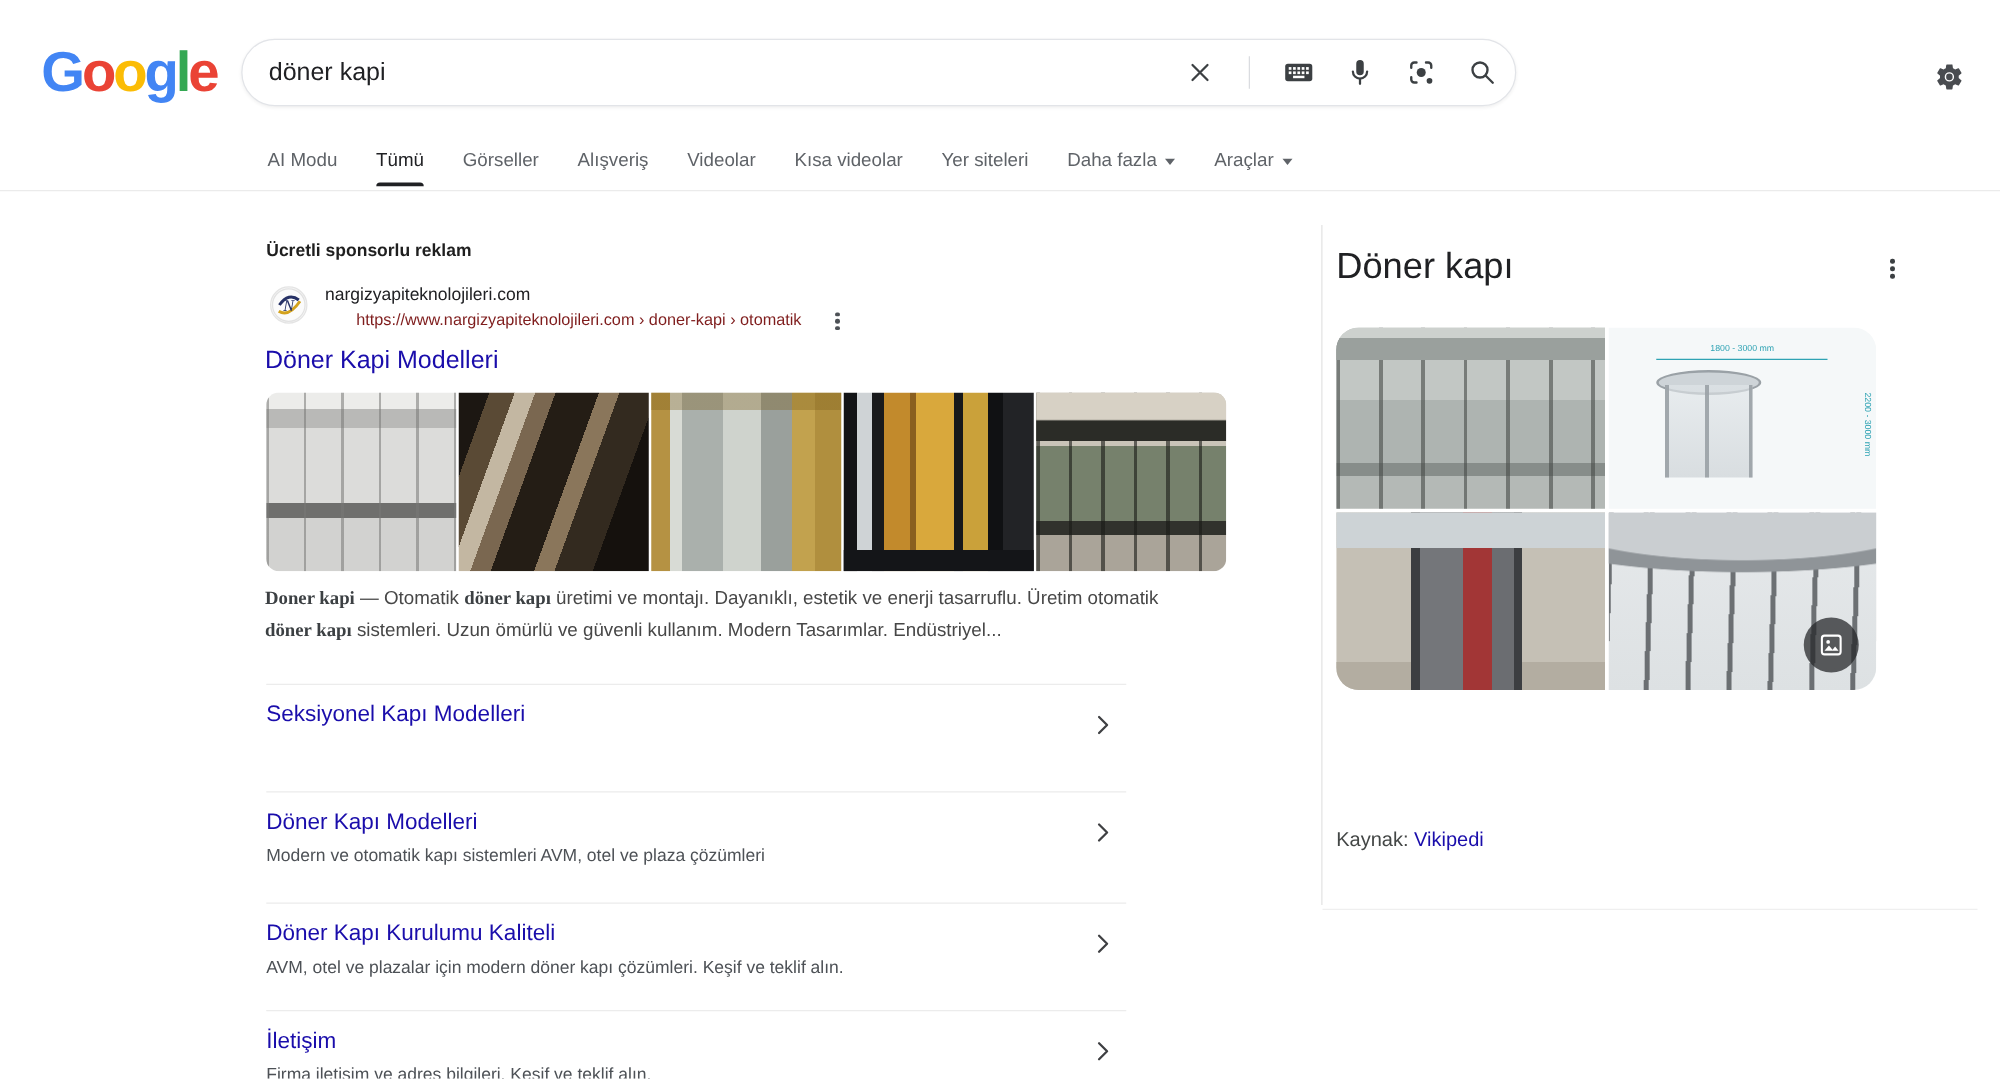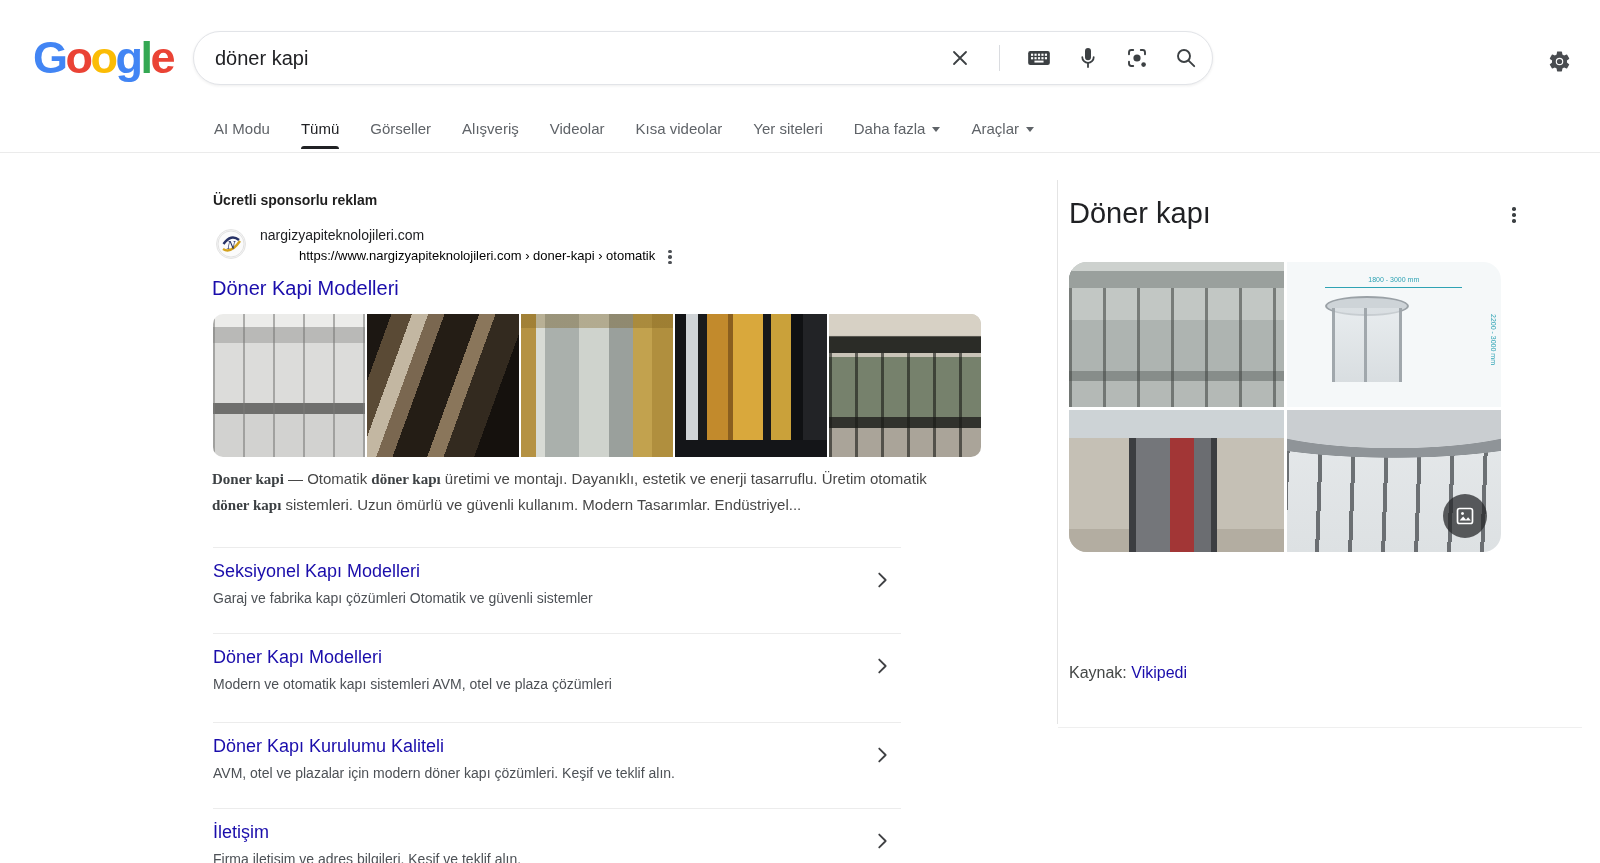--- a/index.html
+++ b/index.html
@@ -35,21 +35,21 @@
     background:#202124; border-radius:3px 3px 0 0; }
   .caret { width:0; height:0; border-left:4px solid transparent; border-right:4px solid transparent;
     border-top:5px solid #5f6368; margin-left:7px; margin-top:2px; }
   .header-rule { position:absolute; left:0; top:152px; width:1600px; height:1px; background:#ebebeb; }
 
   
   .sponsored { position:absolute; left:213px; top:192px; font-size:14px; font-weight:bold; color:#1f1f1f; }
   .favicon { position:absolute; left:216px; top:229px; width:30px; height:30px; border-radius:50%;
     background:#f6f6f6; border:1px solid #e4e4e4; overflow:hidden; cursor:pointer; }
   .site-name { position:absolute; left:260px; top:227px; font-size:14px; color:#202124; cursor:pointer; }
-  .site-url { position:absolute; left:262px; top:248px; font-size:13px; color:#000000; cursor:pointer;padding-left:37px; }
+  .site-url { position:absolute; left:248px; top:248px; font-size:13px; color:#7f1d1d; cursor:pointer;padding-left:37px; }
   .url-menu { position:absolute; left:661px; top:248px; width:18px; height:18px; cursor:pointer;
     display:flex; flex-direction:column; align-items:center; justify-content:center; gap:2px; }
   .dot { width:3.5px; height:3.5px; border-radius:50%; background:#4d5156; }
   .ad-title { position:absolute; left:212px; top:277px; font-size:20px; color:#1a0dab; cursor:pointer; }
 
   .thumb-strip { position:absolute; left:213px; top:314px; width:768px; height:143px;
     display:flex; gap:2px; border-radius:10px; overflow:hidden; }
   .tile { flex:1; cursor:pointer; position:relative; }
   .t1 { background:
     repeating-linear-gradient(90deg, rgba(120,120,118,.55) 0 2px, rgba(0,0,0,0) 2px 30px),
@@ -239,21 +239,20 @@
     <div class="tile t3"></div>
     <div class="tile t4"></div>
     <div class="tile t5"></div>
   </div>
 
   <div class="ad-desc"><b>Doner kapi</b><span> — Otomatik </span><b>döner kapı</b><span> üretimi ve montajı. Dayanıklı, estetik ve enerji tasarruflu. Üretim otomatik </span><b>döner kapı</b><span> sistemleri. Uzun ömürlü ve güvenli kullanım. Modern Tasarımlar. Endüstriyel...</span></div>
 
   <div class="sl-item" style="top:547px;">
     <div class="sl-rule"></div>
     <div class="sl-title">Seksiyonel Kapı Modelleri</div>
-    <div class="sl-desc">Garaj ve fabrika kapı çözümleri Otomatik ve güvenli sistemler</div>
     <div class="sl-chevron">
       <svg width="22" height="22" viewBox="0 0 24 24">
           <path d="M9 5l7 7-7 7" fill="none" stroke="#3f4043" stroke-width="2" stroke-linecap="round" stroke-linejoin="round"></path>
         </svg>
     </div>
   </div>
 
   <div class="sl-item" style="top:722px;">
     <div class="sl-rule"></div>
     <div class="sl-title">Döner Kapı Kurulumu Kaliteli</div>

